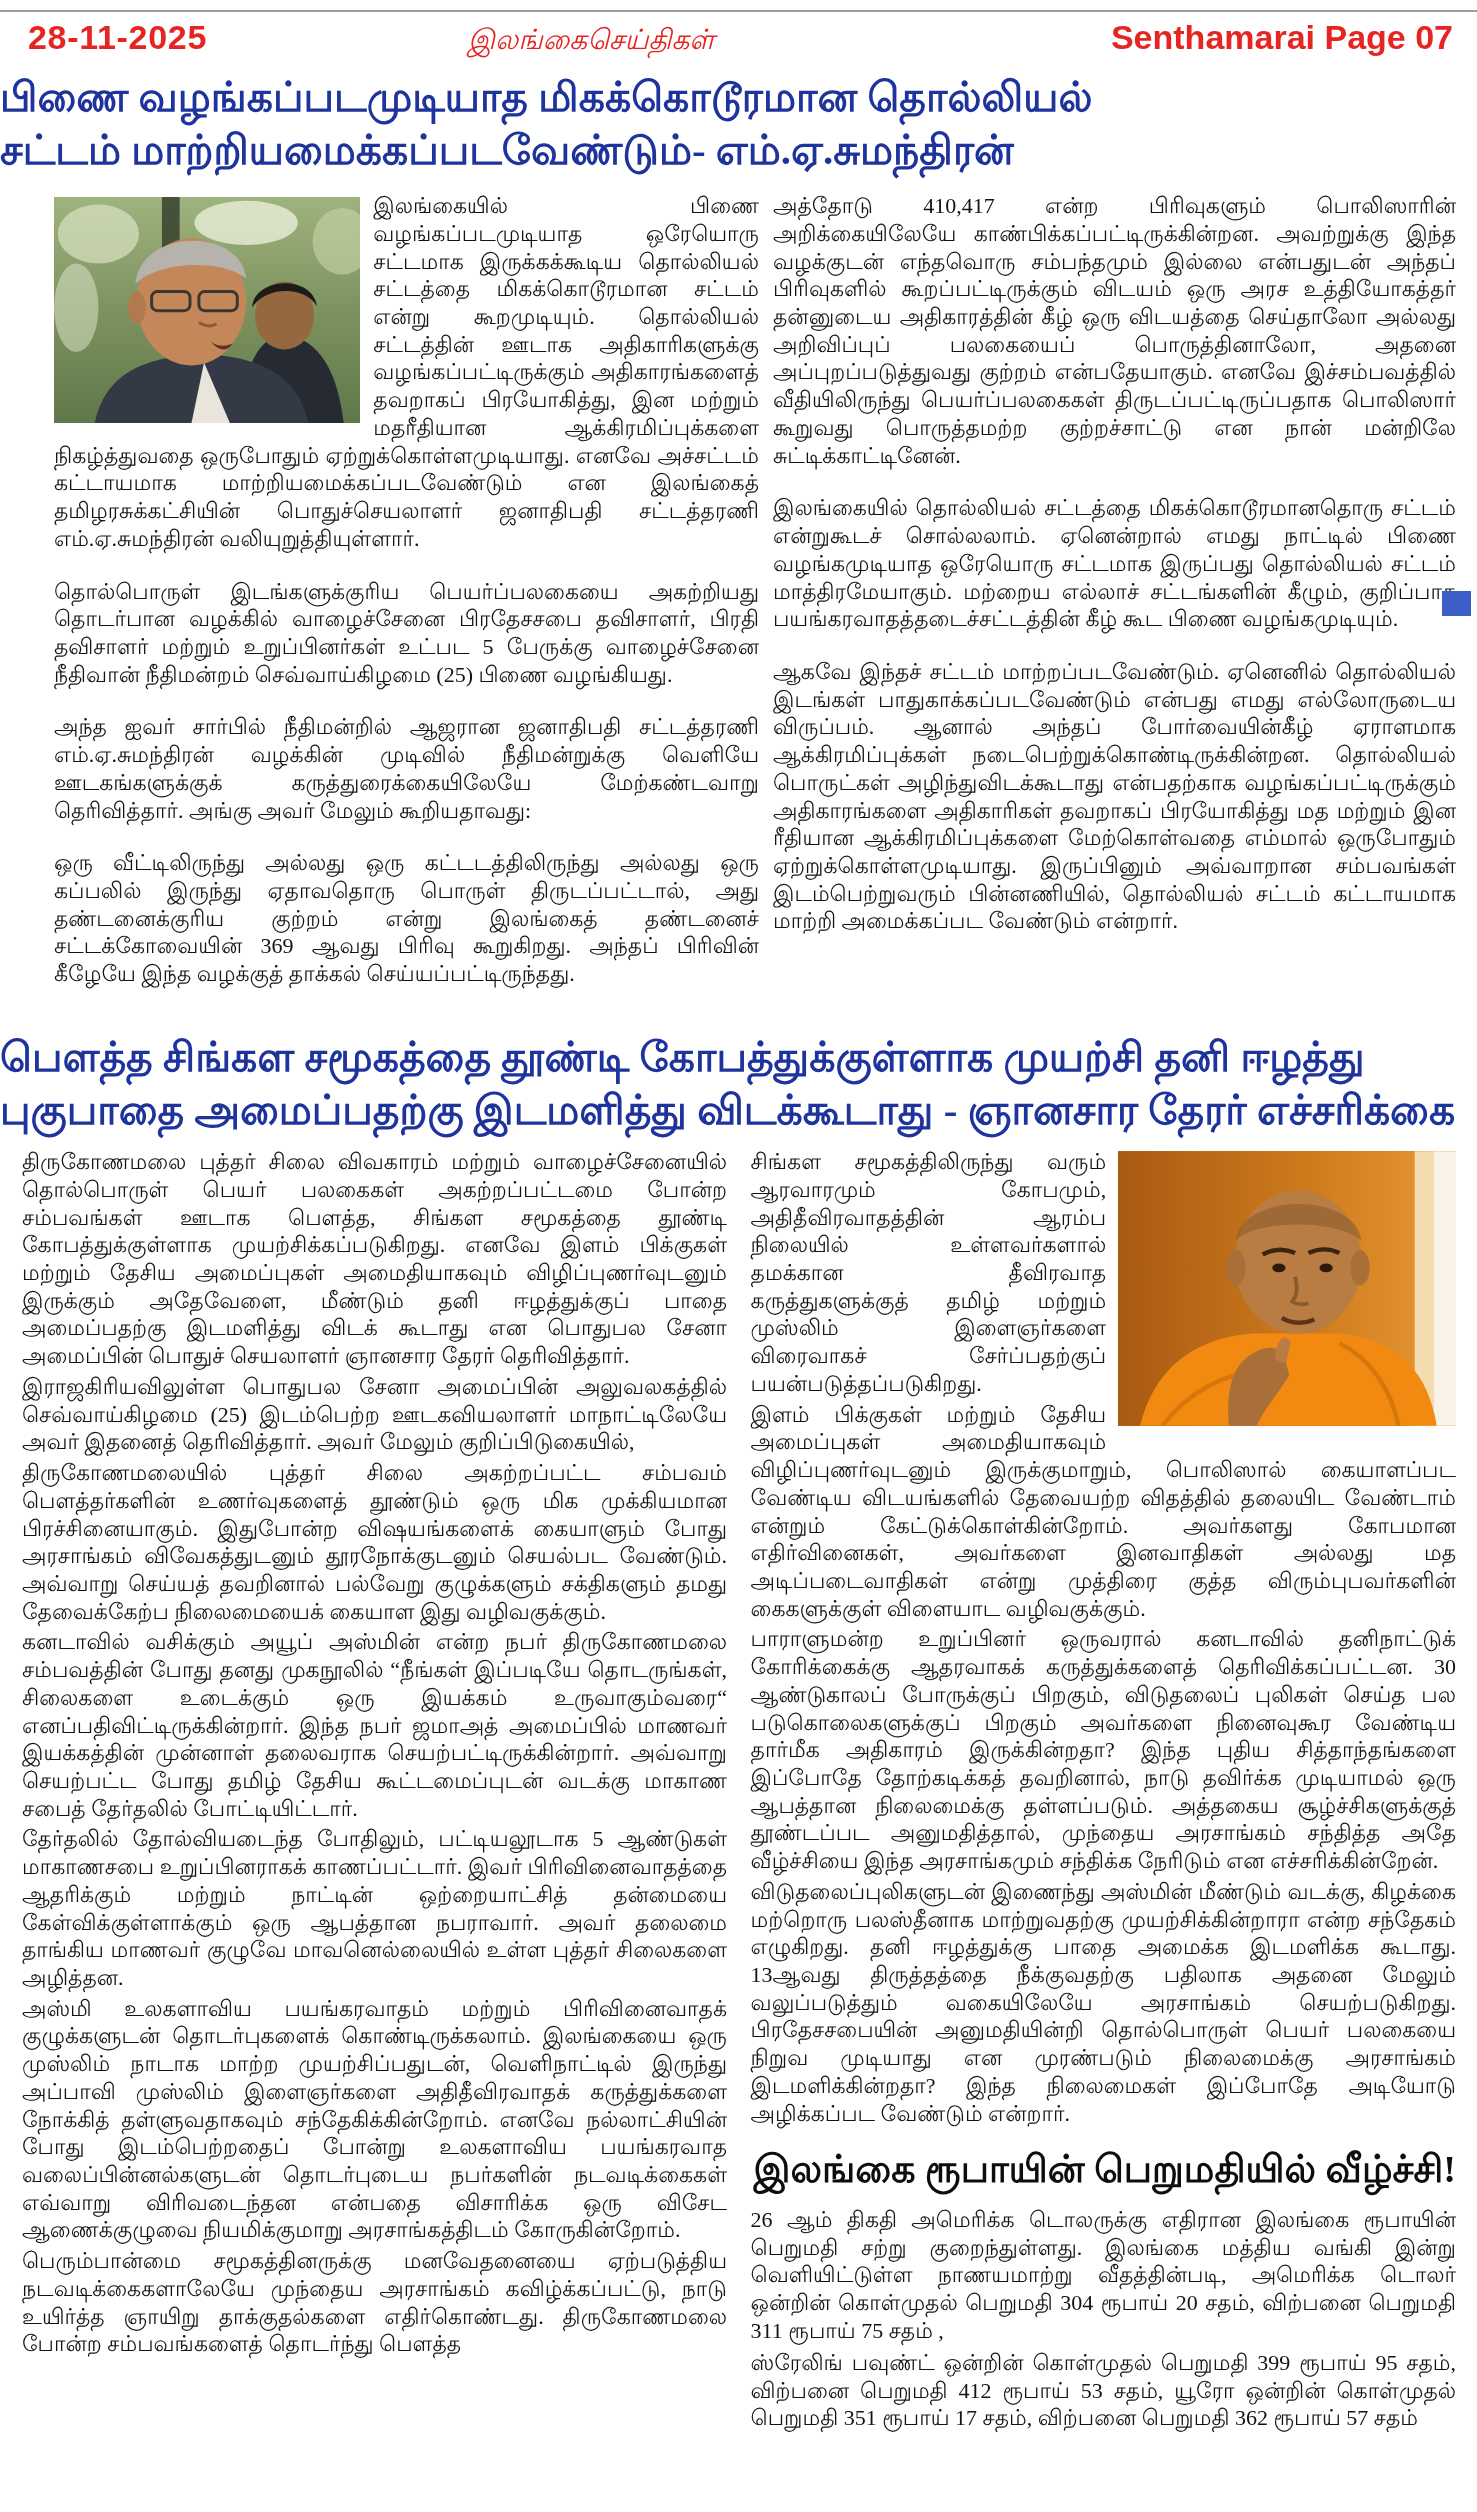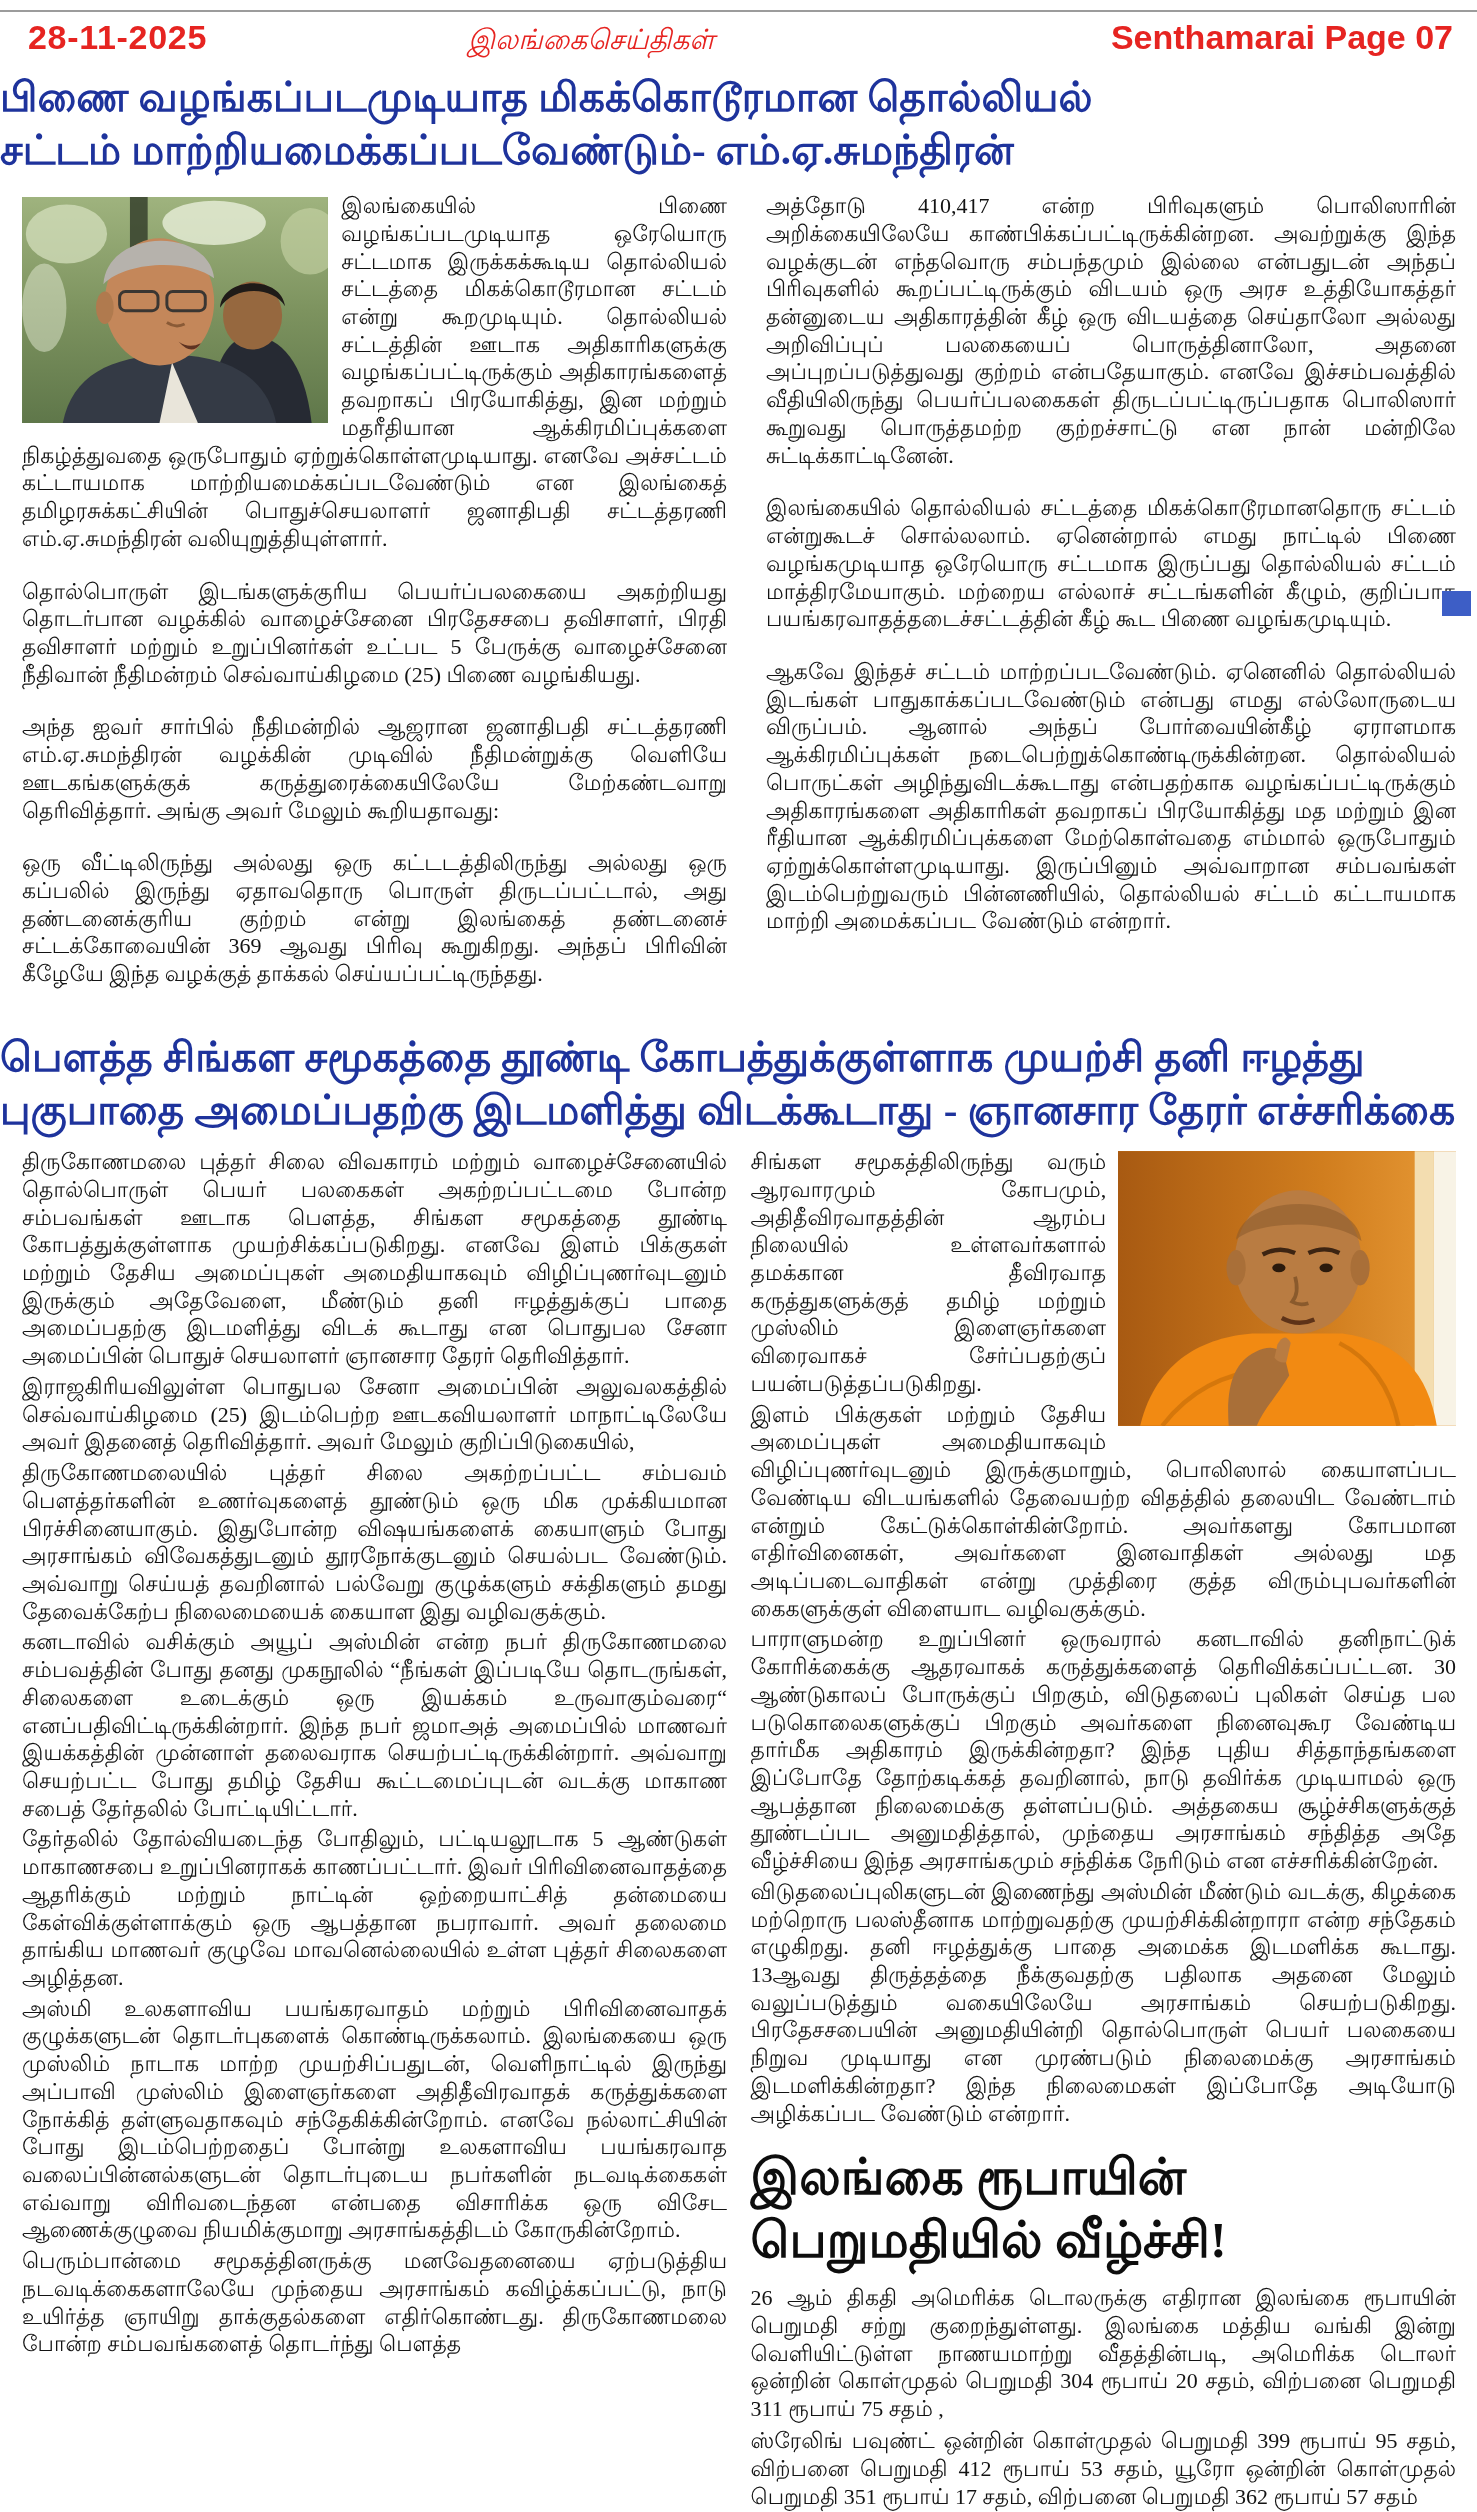--- a/index.html
+++ b/index.html
@@ -10,30 +10,30 @@
   .hdr-date { position:absolute; left:28px; top:5.9px; font-family:"Liberation Sans",sans-serif;
               font-weight:bold; font-size:34px; color:#e62421; letter-spacing:0.7px; }
   .hdr-masthead { position:absolute; left:40%; top:11.8px; transform:translateX(-50%);
               font-size:28px; color:#e62421;font-style:italic; }
   .hdr-edition { position:absolute; right:25px; top:5.9px; font-family:"Liberation Sans",sans-serif;
               font-weight:bold; font-size:34px; color:#e62421; }
   .headline-1 { margin-top:11.8px; height:115px; color:#1e339c;
               font-weight:bold; font-size:41px; line-height:1.28; overflow:hidden; }
   .headline-2 { height:117px; text-align:left; color:#1e339c; font-weight:bold;
               font-size:41px; line-height:1.3; overflow:hidden; }
-  .article-1 { margin-top:5.9px; height:839px; padding:0 22px; display:flex; gap:39px; overflow:hidden; }
+  .article-1 { margin-top:5.9px; height:839px; padding:0 22px; display:flex; gap:14px; overflow:hidden;margin-left:32px; }
   .article-2 { padding:0 22px; display:flex; gap:23.6px; height:1367px; overflow:hidden; }
   .col { width:705px; text-align:justify; font-size:22px; line-height:1.26; }
   .col-r { flex:1; text-align:justify; font-size:22px; line-height:1.26; }
   .a1 p { margin-bottom:25px; }
   .a2 p { margin-bottom:3px; }
   .photo-1 { float:left; width:306px; height:226px; margin:4.4px 13.3px 7.4px 0; background:#7d935f; }
   .photo-2 { float:right; width:338px; height:275px; margin:3px 0 7.4px 11.8px; background:#cf7714; }
-  .headline-3 { margin-top:19px; margin-bottom:11.8px; text-align:left; font-weight:bold;
-              font-size:50px; color:#0d0d0d; }
+  .headline-3 { margin-top:19px; margin-bottom:11.8px; text-align:right; font-weight:bold;
+              font-size:38px; color:#0d0d0d; }
   .rupee p { margin-bottom:4.4px; }
   .blue-marker { position:absolute; right:5.9px; top:591px; width:29.6px; height:25px; background:#3d5ec6; }
   svg { display:block; }
 </style>
 </head>
 <body>
 
 <div class="top-rule"></div>
 <div class="header">
   <span class="hdr-date">28-11-2025</span>

